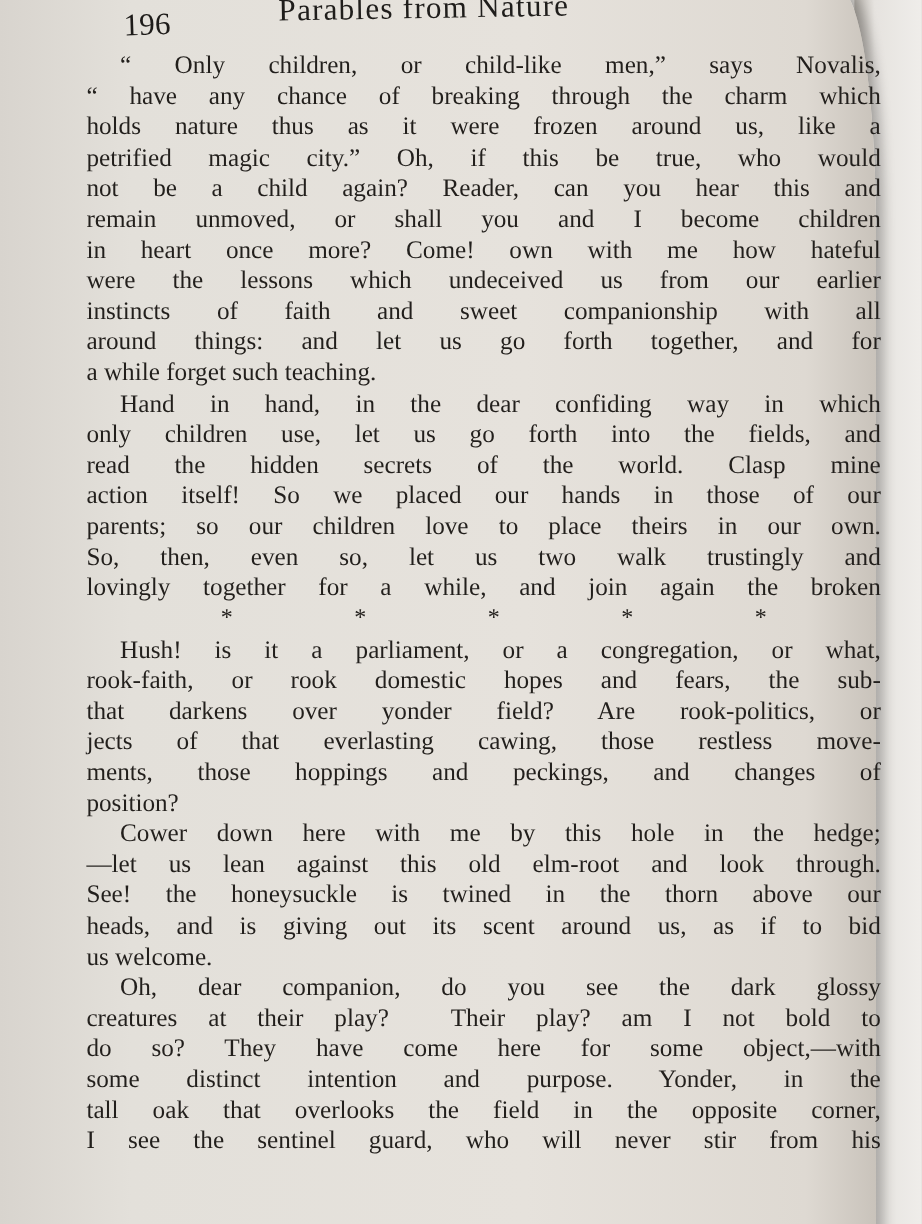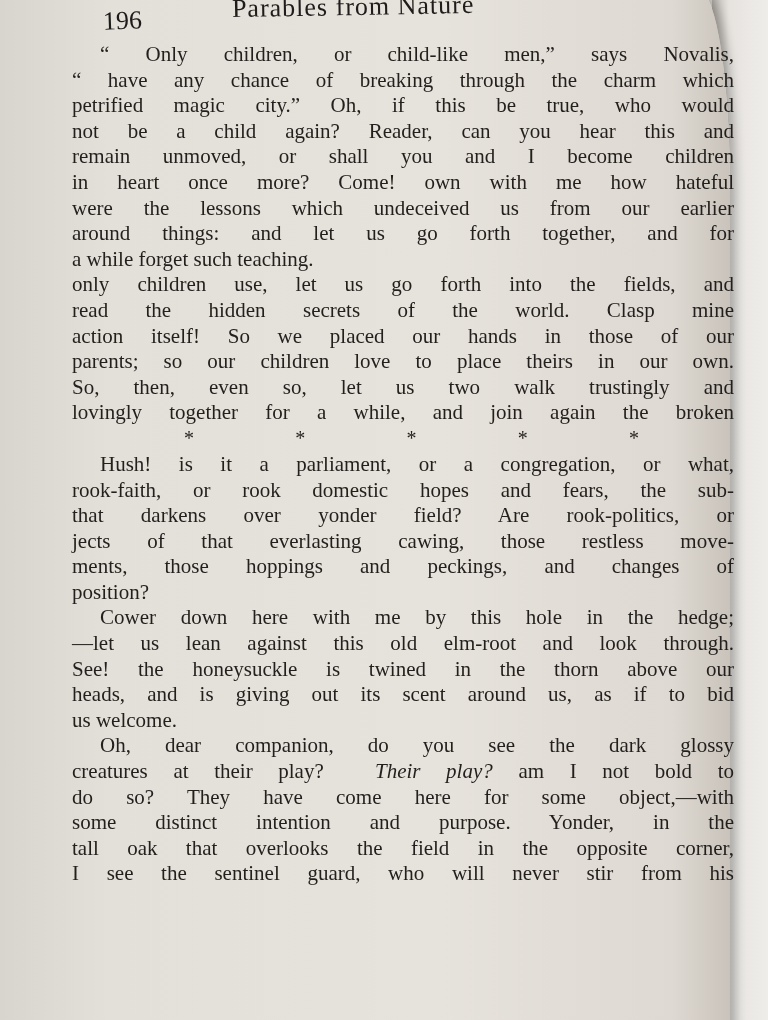--- a/index.html
+++ b/index.html
@@ -67,49 +67,52 @@
   }
   .line.last { text-align-last: left; }
   .indent { padding-left: 28px; }
   .stars {
     display: flex;
     justify-content: space-between;
     padding: 0 95px 0 112px;
     height: 26px;
     font-size: 20px;
   }
-  .it { font-style: italic; }
+  .it { }
 </style>
 </head>
 <body>
 
 <div class="scene">
   <div class="next-page"></div>
 
   <div class="page">
     <div class="header">
       <span class="page-number">196</span>
       <span class="running-head">Parables from Nature</span>
     </div>
 
     <div class="body-text">
 
       <div>
         <span class="line indent">“ Only children, or child-like men,” says Novalis,</span>
         <span class="line">“ have any chance of breaking through the charm which</span>
+        <span class="line">holds nature thus as it were frozen around us, like a</span>
         <span class="line">petrified magic city.”  Oh, if this be true, who would</span>
         <span class="line">not be a child again?  Reader, can you hear this and</span>
         <span class="line">remain unmoved, or shall you and I become children</span>
         <span class="line">in heart once more?  Come! own with me how hateful</span>
         <span class="line">were the lessons which undeceived us from our earlier</span>
+        <span class="line">instincts of faith and sweet companionship with all</span>
         <span class="line">around things: and let us go forth together, and for</span>
         <span class="line last">a while forget such teaching.</span>
       </div>
 
       <div>
+        <span class="line indent">Hand in hand, in the dear confiding way in which</span>
         <span class="line">only children use, let us go forth into the fields, and</span>
         <span class="line">read the hidden secrets of the world.  Clasp mine</span>
         <span class="line">action itself!  So we placed our hands in those of our</span>
         <span class="line">parents; so our children love to place theirs in our own.</span>
         <span class="line">So, then, even so, let us two walk trustingly and</span>
         <span class="line">lovingly together for a while, and join again the broken</span>
       </div>
 
       <div class="stars">
         <span>*</span>

